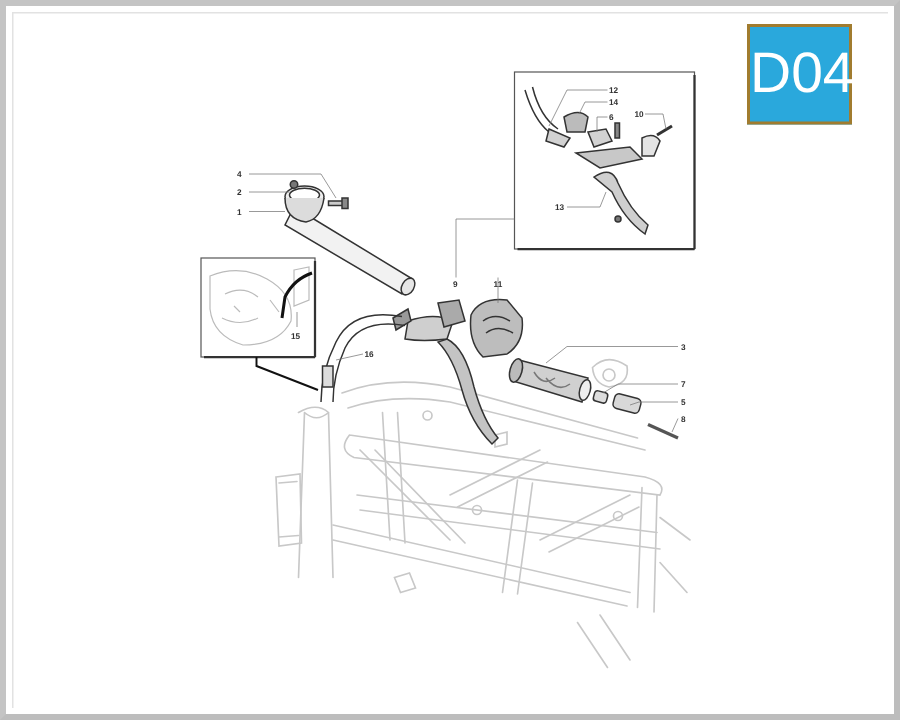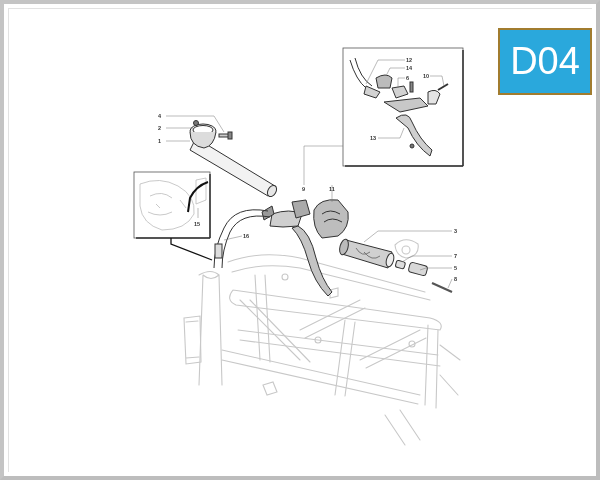--- a/index.html
+++ b/index.html
@@ -15,22 +15,22 @@
     border-left: 4px solid #c4c4c4;
     border-right: 4px solid #bdbdbd;
     border-bottom: 4px solid #bdbdbd;
     background: #ffffff;
   }
   .inner-shadow {
     position: absolute; left: 4px; top: 4px; right: 4px; bottom: 4px;
     border-top: 1px solid #e2e2e2; border-left: 1px solid #e2e2e2;
   }
   .badge {
-    position: absolute; left: 498px; top: 28px;
-    width: 94px; height: 67px; box-sizing: border-box;
+    position: absolute; left: 498px; top: 16px;
+    width: 70px; height: 67px; box-sizing: border-box;
     background: #2aa8dc;
     border: 2px solid #a17c2f;
     color: #ffffff;
     font-size: 38px; line-height: 63px; text-align: center;
     letter-spacing: 0px;
   }
   svg.diagram { position: absolute; left: 0; top: 0; }
   .lbl { font-family: "Liberation Sans", sans-serif; font-size: 5.5px; font-weight: bold; fill: #333; }
 </style>
 </head>

